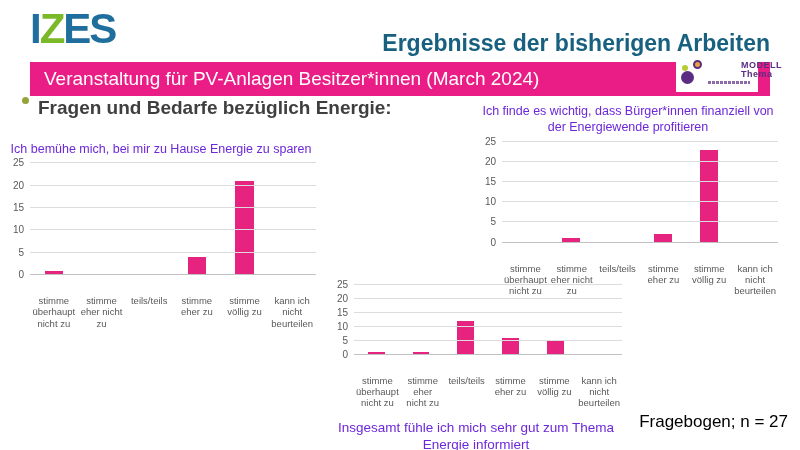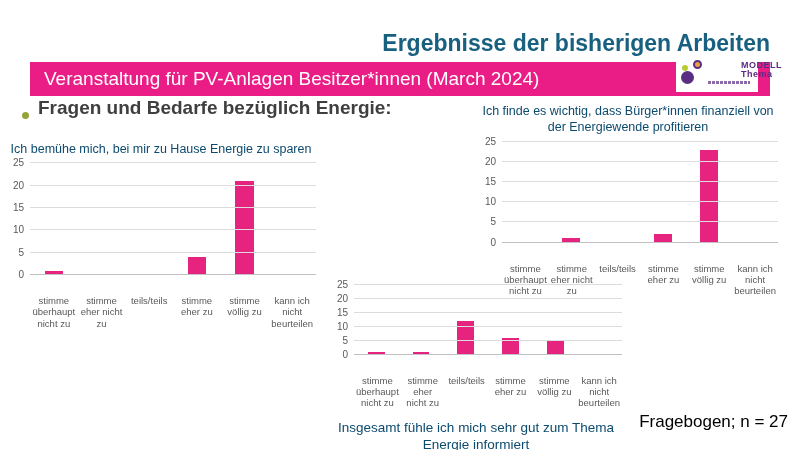--- a/index.html
+++ b/index.html
@@ -24,30 +24,30 @@
     display:flex;align-items:center;gap:5px;padding:3px 5px;box-sizing:border-box;}
   .pl-circles{position:relative;width:22px;height:30px;flex:0 0 auto;}
   .pl-big{position:absolute;left:0;bottom:3px;width:13px;height:13px;border-radius:50%;background:#5B2D82;}
   .pl-green{position:absolute;left:1px;top:8px;width:6px;height:6px;border-radius:50%;background:#B5CC34;}
   .pl-ring{position:absolute;left:12px;top:3px;width:5px;height:5px;border-radius:50%;background:#E8A33D;border:2px solid #5B2D82;}
   .pl-text{display:flex;flex-direction:column;line-height:1;}
   .pl-line{font-size:9px;font-weight:bold;color:#5B2D82;letter-spacing:0.5px;padding-left:33px;}
   .pl-tagline{margin-top:2px;width:42px;height:3px;background:repeating-linear-gradient(90deg,#8a6aa8 0 3px,#fff 3px 4px);}
 
   
-  .section-heading{position:absolute;left:22px;top:97px;display:flex;align-items:flex-end;}
+  .section-heading{position:absolute;left:22px;top:97px;display:flex;align-items:flex-start;}
   .bullet-dot{width:7px;height:7px;border-radius:50%;background:#97A23B;margin-right:9px;flex:0 0 auto;}
   .section-heading .txt{font-size:19px;font-weight:bold;color:#3F3F3F;}
 
   
   .chart{position:absolute;color:#595959;}
   .chart--c1{left:6px;top:141px;width:310px;}
   .chart--c2{left:478px;top:103px;width:300px;}
   .chart--c3{left:330px;top:281px;width:292px;}
-  .chart-title{text-align:center;font-size:12.5px;line-height:1.3;color:#0c4a6e;}
+  .chart-title{text-align:center;font-size:12.5px;line-height:1.3;color:#6d28d9;}
   .chart--c3 .chart-title{margin-top:10px;font-size:13.5px;}
   .plot{position:relative;margin-left:24px;margin-top:6px;}
   .chart--c3 .plot{margin-top:4px;}
   .chart--c1 .plot{height:112px;}
   .chart--c2 .plot{height:101px;}
   .chart--c3 .plot{height:70px;}
   .gridline{position:absolute;left:0;right:0;height:1px;background:#dcdcdc;}
   .gridline.baseline{background:#c2c2c2;}
   .ytick{position:absolute;right:100%;padding-right:6px;font-size:10px;color:#595959;transform:translateY(50%);line-height:1;}
   .bars{position:absolute;left:0;right:0;top:0;bottom:0;display:flex;align-items:flex-end;}
@@ -57,20 +57,23 @@
   .xlabel{flex:1;text-align:center;font-size:9.5px;line-height:1.18;padding:0 2px;color:#595959;}
 
   
   .footnote{position:absolute;right:12px;top:412px;font-size:17px;color:#000;}
 </style>
 </head>
 <body>
 
 <div class="slide">
 
+  <div class="izes-logo">
+    <span class="izes-blue">I</span><span class="izes-green">Z</span><span class="izes-blue">ES</span>
+  </div>
 
   <div class="slide-title">Ergebnisse der bisherigen Arbeiten</div>
 
   <div class="banner">Veranstaltung für PV-Anlagen Besitzer*innen (March 2024)</div>
 
   <div class="partner-logo">
     <div class="pl-circles">
       <div class="pl-big"></div>
       <div class="pl-green"></div>
       <div class="pl-ring"></div>

